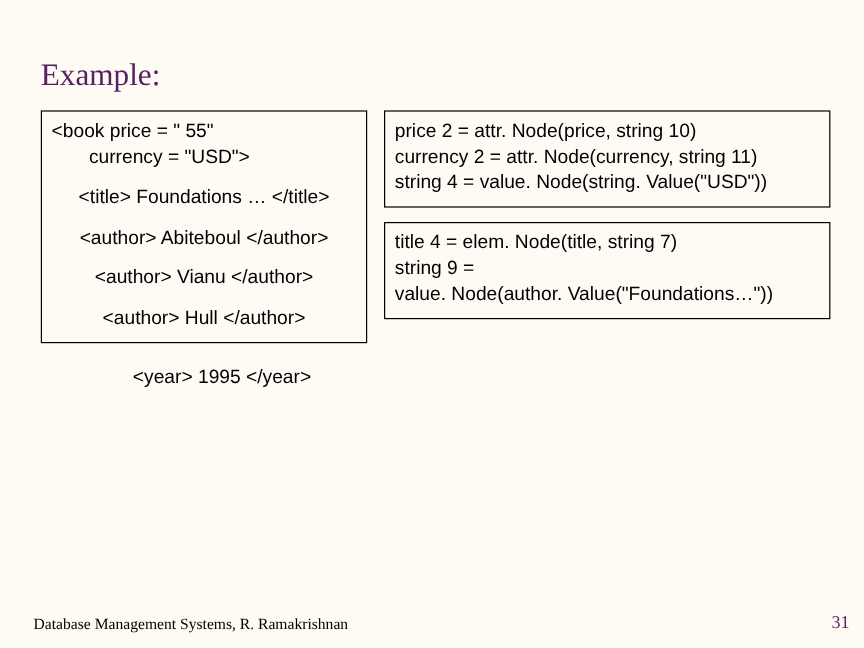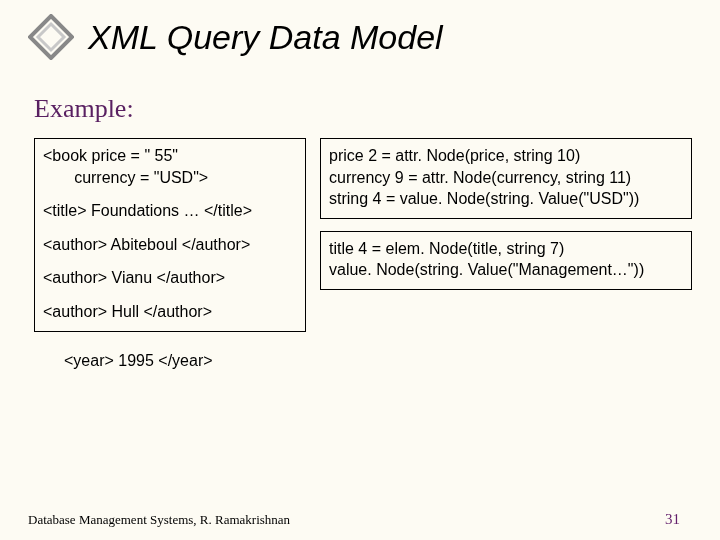--- a/index.html
+++ b/index.html
@@ -53,52 +53,45 @@
   }
   .box.left { width: 272px; }
   .box.right { width: 372px; }
   .code-line {
     font-family: Arial, sans-serif;
     font-size: 16px;
     color: #000;
     line-height: 1.35;
     white-space: pre-wrap;
   }
-  .code-line.gap { margin-top: 12px; }
+  .code-line.gap { margin-top: 12px; text-align: center; }
   .no-box {
     margin-top: 6px;
     margin-left: 30px;
   }
   .left-col code, .code-line { font-family: Arial, sans-serif; }
   .footer {
     position: absolute;
     bottom: 12px;
     left: 28px;
-    right: 40px;
+    right: 12px;
     display: flex;
     justify-content: space-between;
     align-items: flex-end;
     font-family: "Times New Roman", serif;
     font-size: 13px;
     color: #000;
   }
   .pagenum { color: #621d6a; font-size: 15px; margin-left: 16px; }
 </style>
 </head>
 <body>
 
 <div class="slide">
 
-  <div class="title-row">
-    <svg class="diamond-bullet" viewBox="0 0 46 46">
-      <polygon points="23,2 44,23 23,44 2,23" fill="none" stroke="#888" stroke-width="4"></polygon>
-      <polygon points="23,10 36,23 23,36 10,23" fill="#fdfbf3" stroke="#c8c8c8" stroke-width="3"></polygon>
-    </svg>
-    <div class="title">XML Query Data Model</div>
-  </div>
 
   <div class="subhead">Example:</div>
 
   <div class="boxes-row">
 
     <div style="display:flex;flex-direction:column;">
       <div class="box left">
         <div class="code-line">&lt;book price = " 55"</div>
         <div class="code-line">       currency = "USD"&gt;</div>
         <div class="code-line gap">&lt;title&gt; Foundations … &lt;/title&gt;</div>
@@ -107,26 +100,27 @@
         <div class="code-line gap">&lt;author&gt; Hull &lt;/author&gt;</div>
       </div>
       <div class="no-box">
         <div class="code-line gap">&lt;year&gt; 1995 &lt;/year&gt;</div>
       </div>
     </div>
 
     <div style="display:flex;flex-direction:column;gap:12px;">
       <div class="box right">
         <div class="code-line">price 2 = attr. Node(price, string 10)</div>
-        <div class="code-line">currency 9 = attr. Node(currency, string 11)</div>
+        <div class="code-line">currency 2 = attr. Node(currency, string 11)</div>
         <div class="code-line">string 4 = value. Node(string. Value("USD"))</div>
       </div>
       <div class="box right">
         <div class="code-line">title 4 = elem. Node(title, string 7)</div>
-        <div class="code-line">value. Node(string. Value("Management…"))</div>
+        <div class="code-line">string 9 =</div>
+        <div class="code-line">value. Node(author. Value("Foundations…"))</div>
       </div>
     </div>
 
   </div>
 
   <div class="footer">
     <span>Database Management Systems, R. Ramakrishnan</span>
     <span class="pagenum">31</span>
   </div>
 

